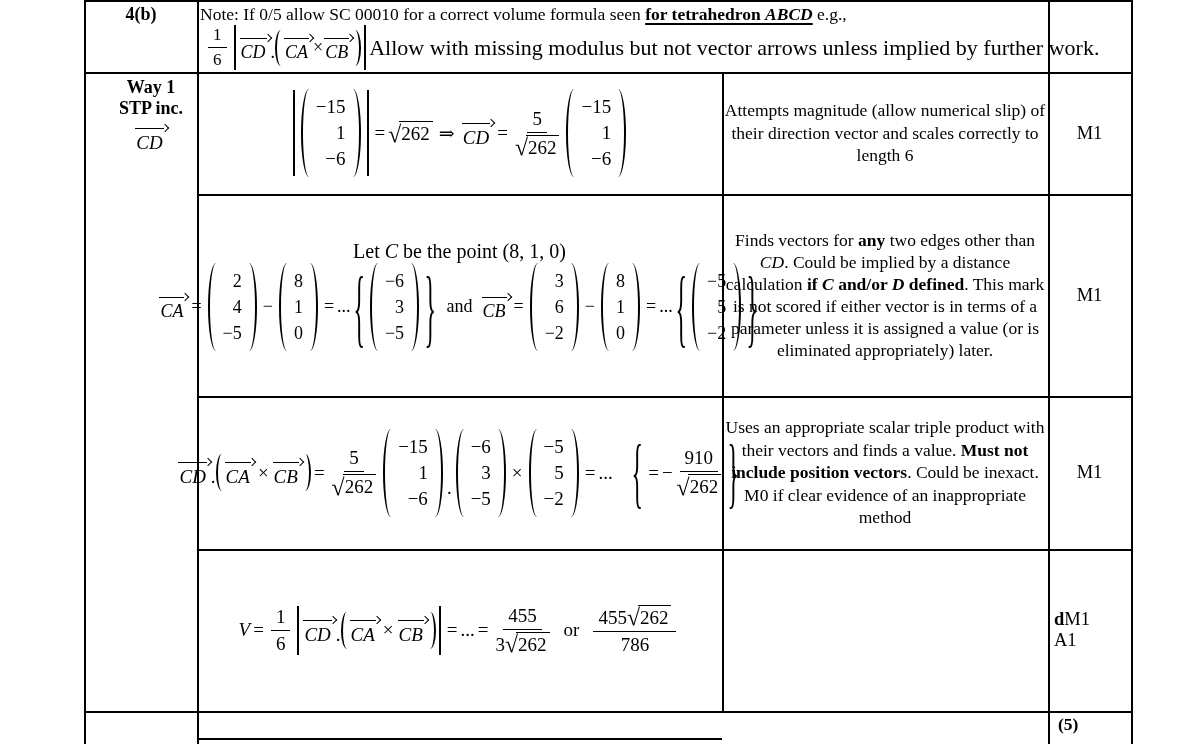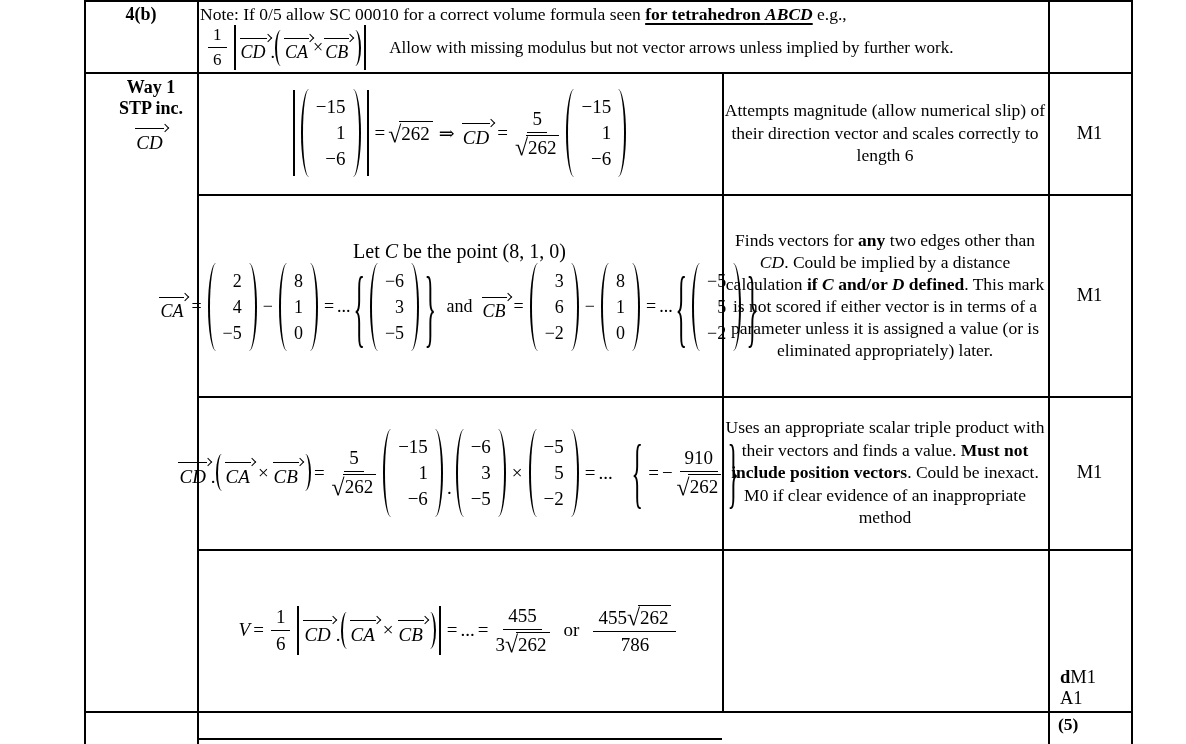--- a/index.html
+++ b/index.html
@@ -88,21 +88,21 @@
           <span class="pin">
             <span class="vecn">CA</span>
             <span class="tx">×</span>
             <span class="vecn">CB</span>
           </span>
           <span class="pr"></span>
         </span>
       </span>
       <span class="vbar"></span>
     </span>
-    <span style="margin-left:20px;font-size:17px">Allow with missing modulus but not vector arrows unless implied by further work.</span>
+    <span style="margin-left:0;font-size:22px">Allow with missing modulus but not vector arrows unless implied by further work.</span>
   </div>
 
   <div class="cell" style="left:86px;top:77px;width:130px;text-align:center">
     <div class="b" style="font-size:18px">Way 1</div>
     <div class="b" style="font-size:18px">STP inc.</div>
     <div style="font-size:19px;margin-top:4px"><span class="vecn">CD</span></div>
   </div>
 
   <div class="cell flexc" style="left:199px;top:74px;width:521px;height:118px">
     <span class="m">
@@ -352,20 +352,20 @@
               <span class="sg">√</span>
               <span class="sv">262</span>
             </span>
           </span>
         <span class="fd">786</span>
       </span>
     </span>
   </div>
   <div class="cell flexcol" style="left:724px;top:551px;width:322px;height:158px">
   </div>
-  <div class="cell mark" style="left:1050px;top:551px;width:79px;height:158px;display:flex;flex-direction:column;justify-content:flex-end;padding-left:10px">
+  <div class="cell mark" style="left:1050px;top:551px;width:79px;height:158px;display:flex;flex-direction:column;justify-content:center;padding-left:4px">
     <div><span class="b">d</span><span>M1</span></div>
     <div>A1</div>
   </div>
 
   <div class="cell b" style="left:1058px;top:714px;font-size:17.5px">(5)</div>
 
 </div>
 
 </body></html>

